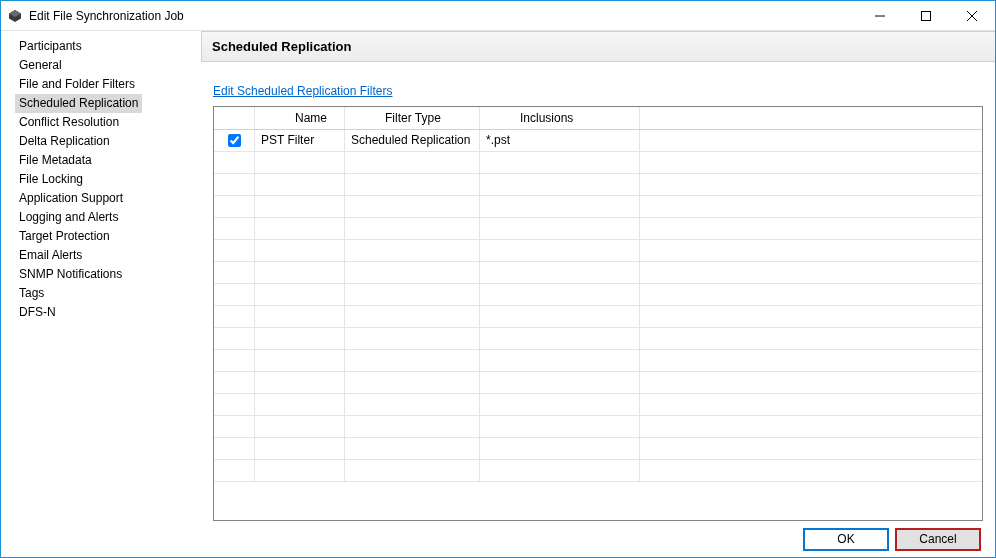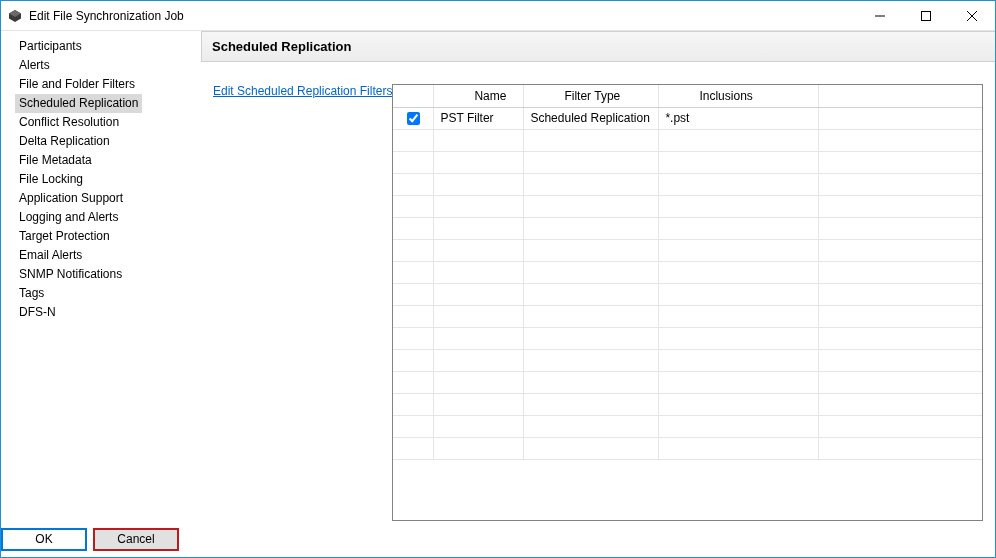--- a/index.html
+++ b/index.html
@@ -66,20 +66,21 @@
   border: 1px solid #d0d0d0;
   border-right:none;
   padding: 7px 10px;
   font-size: 13px;
   font-weight: bold;
 }
 .main-body {
   padding: 22px 12px 0 12px;
   flex:1;
   display:flex;
+  flex-direction:column;
 }
 .edit-link {
   color: #0066cc;
   text-decoration: underline;
   cursor: pointer;
   margin-bottom: 8px;
   font-size: 12px;
 }
 .table-wrap {
   border: 1px solid #828282;
@@ -105,20 +106,21 @@
 th:first-child, td:first-child { border-left:none; }
 th:last-child, td:last-child { border-right:none; }
 tr:first-child th { border-top:none;padding-left:40px;}
 .col-check { width: 28px; text-align:center; padding:0; }
 .col-name { width: 90px; }
 .col-type { width: 135px; }
 .col-incl { width: 160px; }
 .footer {
   height: 36px;
   display: flex;
+  justify-content: flex-end;
   align-items: center;
   padding-right: 14px;
   gap: 6px;
 }
 .btn {
   width: 86px;
   height: 23px;
   border: 2px solid #b91c1c;
   background: #e1e1e1;
   font-family: inherit;
@@ -160,21 +162,21 @@
           <line x1="0" y1="0" x2="10" y2="10" stroke="#000" stroke-width="1"></line>
           <line x1="10" y1="0" x2="0" y2="10" stroke="#000" stroke-width="1"></line>
         </svg>
     </div>
   </div>
 </div>
 
 <div class="content">
   <div class="sidebar" id="sidebar">
       <div class="nav-row"><span class="nav-item">Participants</span></div>
-      <div class="nav-row"><span class="nav-item">Alerts</span></div>
+      <div class="nav-row"><span class="nav-item">General</span></div>
       <div class="nav-row"><span class="nav-item">File and Folder Filters</span></div>
       <div class="nav-row"><span class="nav-item selected">Scheduled Replication</span></div>
       <div class="nav-row"><span class="nav-item">Conflict Resolution</span></div>
       <div class="nav-row"><span class="nav-item">Delta Replication</span></div>
       <div class="nav-row"><span class="nav-item">File Metadata</span></div>
       <div class="nav-row"><span class="nav-item">File Locking</span></div>
       <div class="nav-row"><span class="nav-item">Application Support</span></div>
       <div class="nav-row"><span class="nav-item">Logging and Alerts</span></div>
       <div class="nav-row"><span class="nav-item">Target Protection</span></div>
       <div class="nav-row"><span class="nav-item">Email Alerts</span></div>

